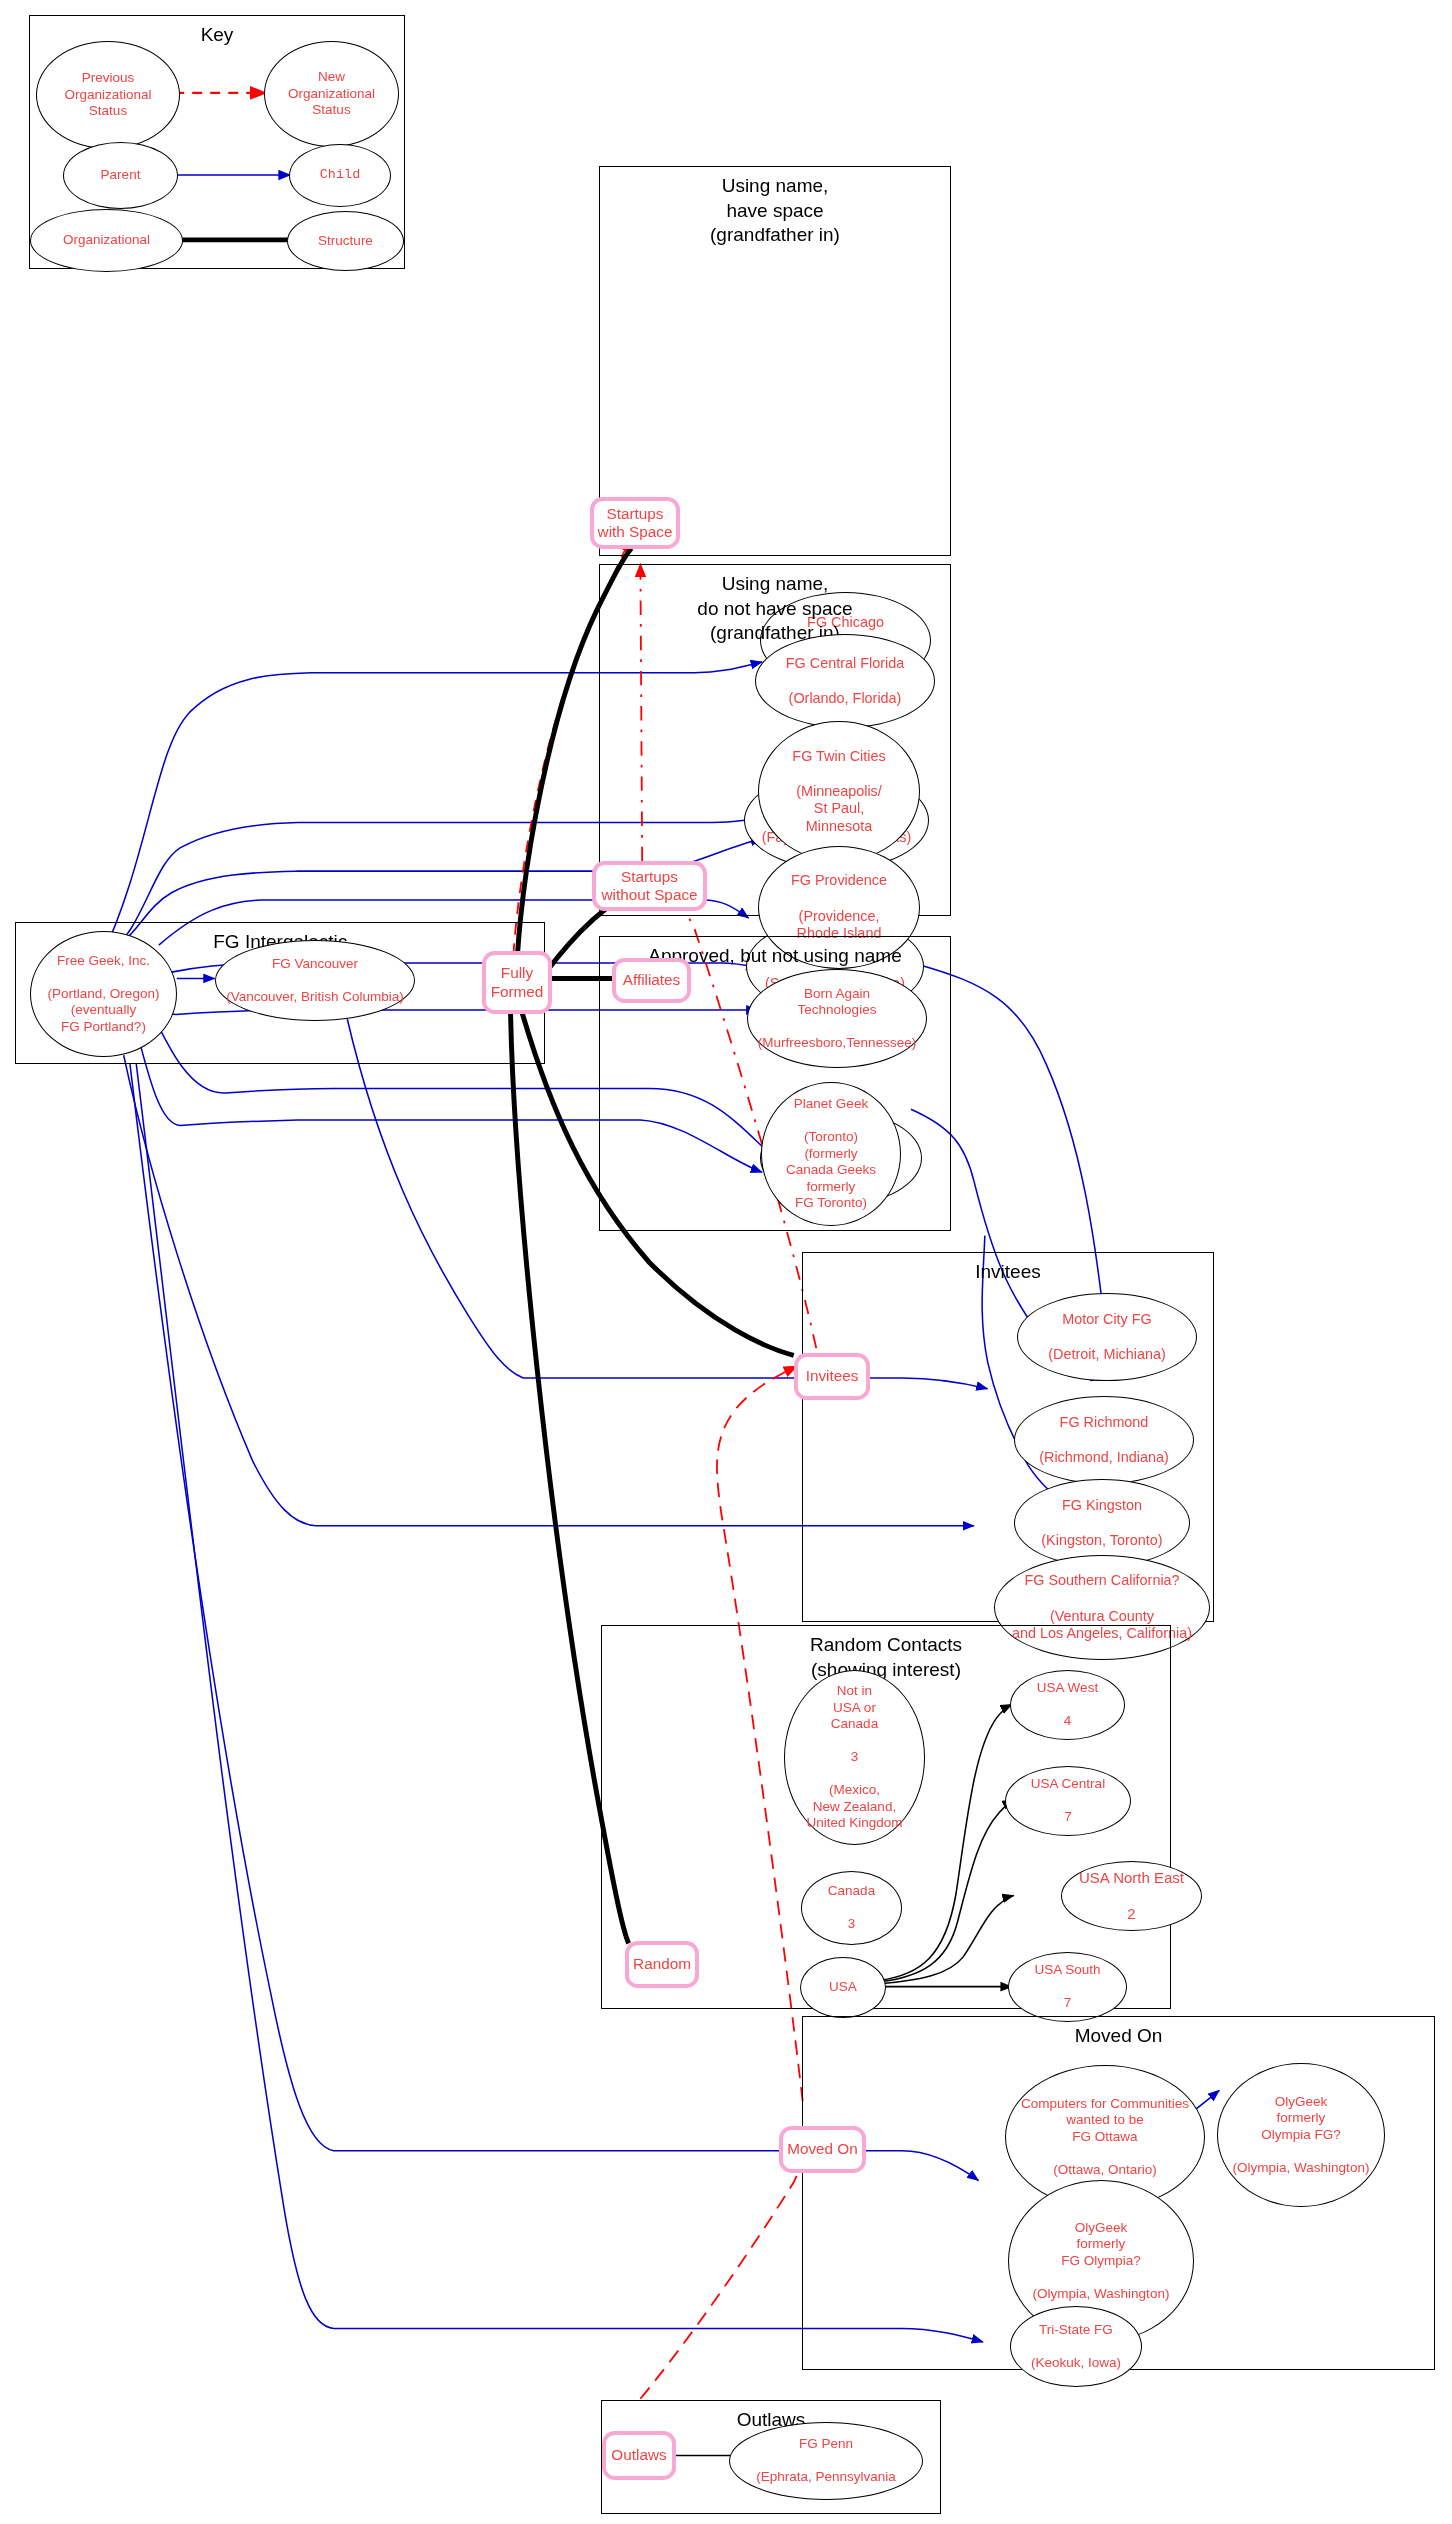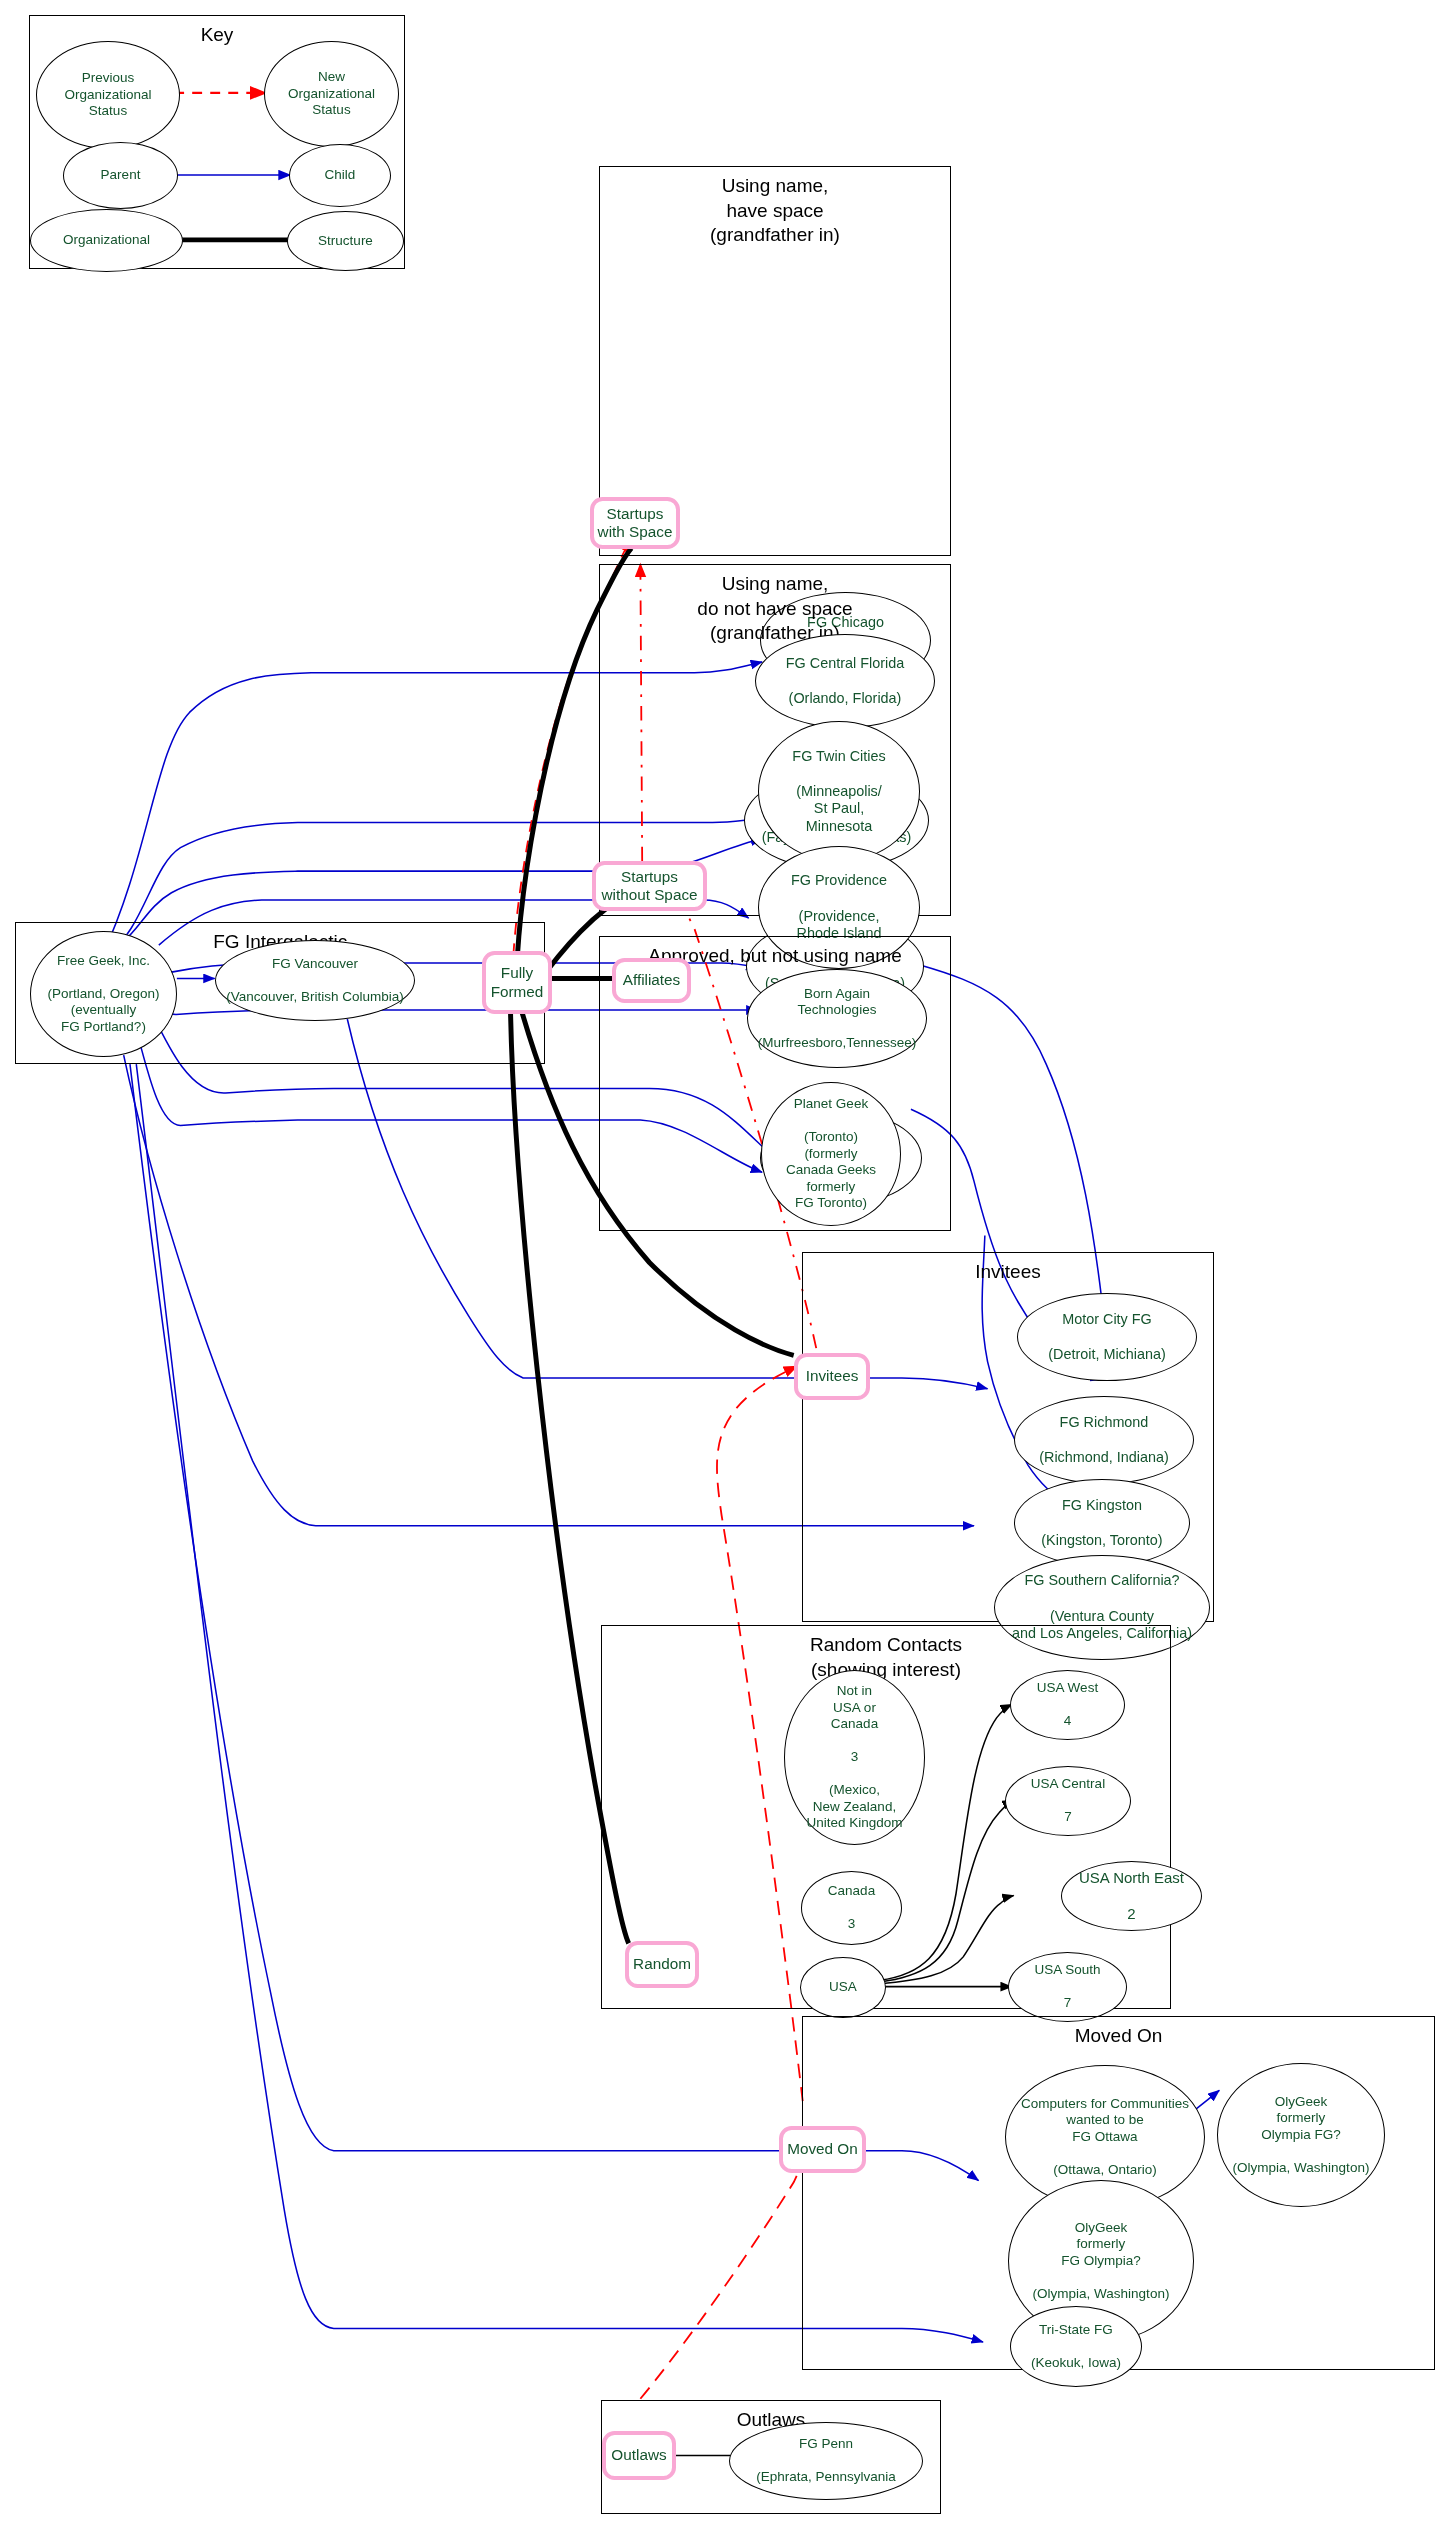--- a/index.html
+++ b/index.html
@@ -4,21 +4,21 @@
 <title>Free Geek Organizational Status Diagram</title>
 <style>
   html,body{margin:0;padding:0;background:#ffffff;}
   body{font-family:"Liberation Sans", sans-serif;}
   #canvas{position:relative;width:1453px;height:2525px;background:#fff;overflow:hidden;}
   svg.layer{position:absolute;left:0;top:0;width:1453px;height:2525px;pointer-events:none;}
   .cluster{position:absolute;border:1.4px solid #000;background:transparent;}
   .cluster-title{position:absolute;width:100%;text-align:center;top:7.2px;left:0;
                  font-size:19px;color:#000;line-height:1.28;white-space:pre-line;}
   .node{position:absolute;display:flex;align-items:center;justify-content:center;
-        text-align:center;color:#14532d;box-sizing:border-box;}
+        text-align:center;color:#ef4444;box-sizing:border-box;}
   .ellipse{border:1.4px solid #000;border-radius:50%;background:#fff;font-size:14.4px;line-height:1.22;}
   .statebox{border:4px solid #f9a8d4;border-radius:12.6px;background:#fff;font-size:15.3px;line-height:1.2;}
   .node span{display:block;white-space:pre-line;padding:0 3.6px;}
   .key-ellipse{font-size:13.5px;}
 </style>
 </head>
 <body>
 
 <div id="canvas">
 
@@ -134,21 +134,21 @@
   </div>
   <div class="node ellipse key-ellipse" style="left:264px;top:41px;width:135px;height:106px;">
     <span style="white-space: pre-line;">New
 Organizational
 Status</span>
   </div>
   <div class="node ellipse key-ellipse" style="left:63px;top:142px;width:115px;height:67px;">
     <span style="white-space: pre-line;">Parent</span>
   </div>
   <div class="node ellipse key-ellipse" style="left:289px;top:144px;width:102px;height:63px;">
-    <span style="white-space: pre-line;">Child</span>
+    <span style="white-space: pre-line; font-family: Liberation Mono, monospace;">Child</span>
   </div>
   <div class="node ellipse key-ellipse" style="left:30px;top:209px;width:153px;height:63px;">
     <span style="white-space: pre-line;">Organizational</span>
   </div>
   <div class="node ellipse key-ellipse" style="left:287px;top:211px;width:117px;height:60px;">
     <span style="white-space: pre-line;">Structure</span>
   </div>
 
   <div class="cluster" style="left:599px;top:166px;width:350px;height:388px;">
     <div class="cluster-title" style="white-space: pre-line;">Using name,

